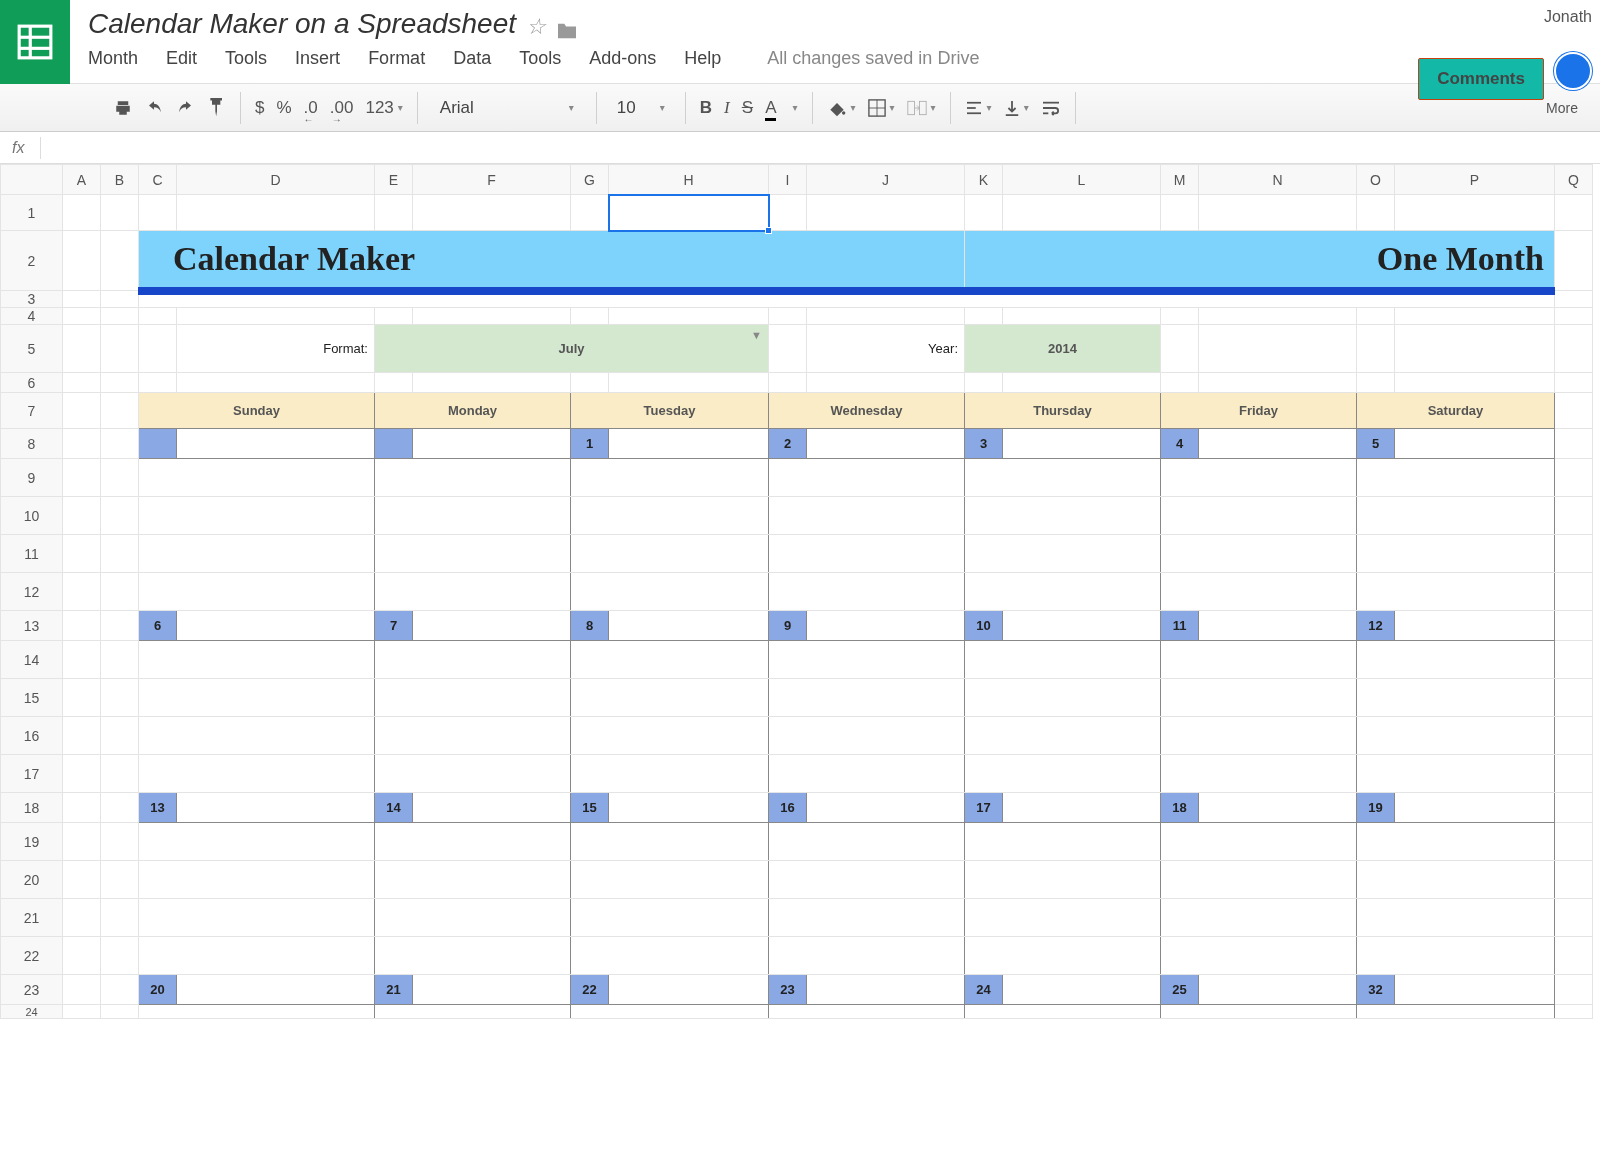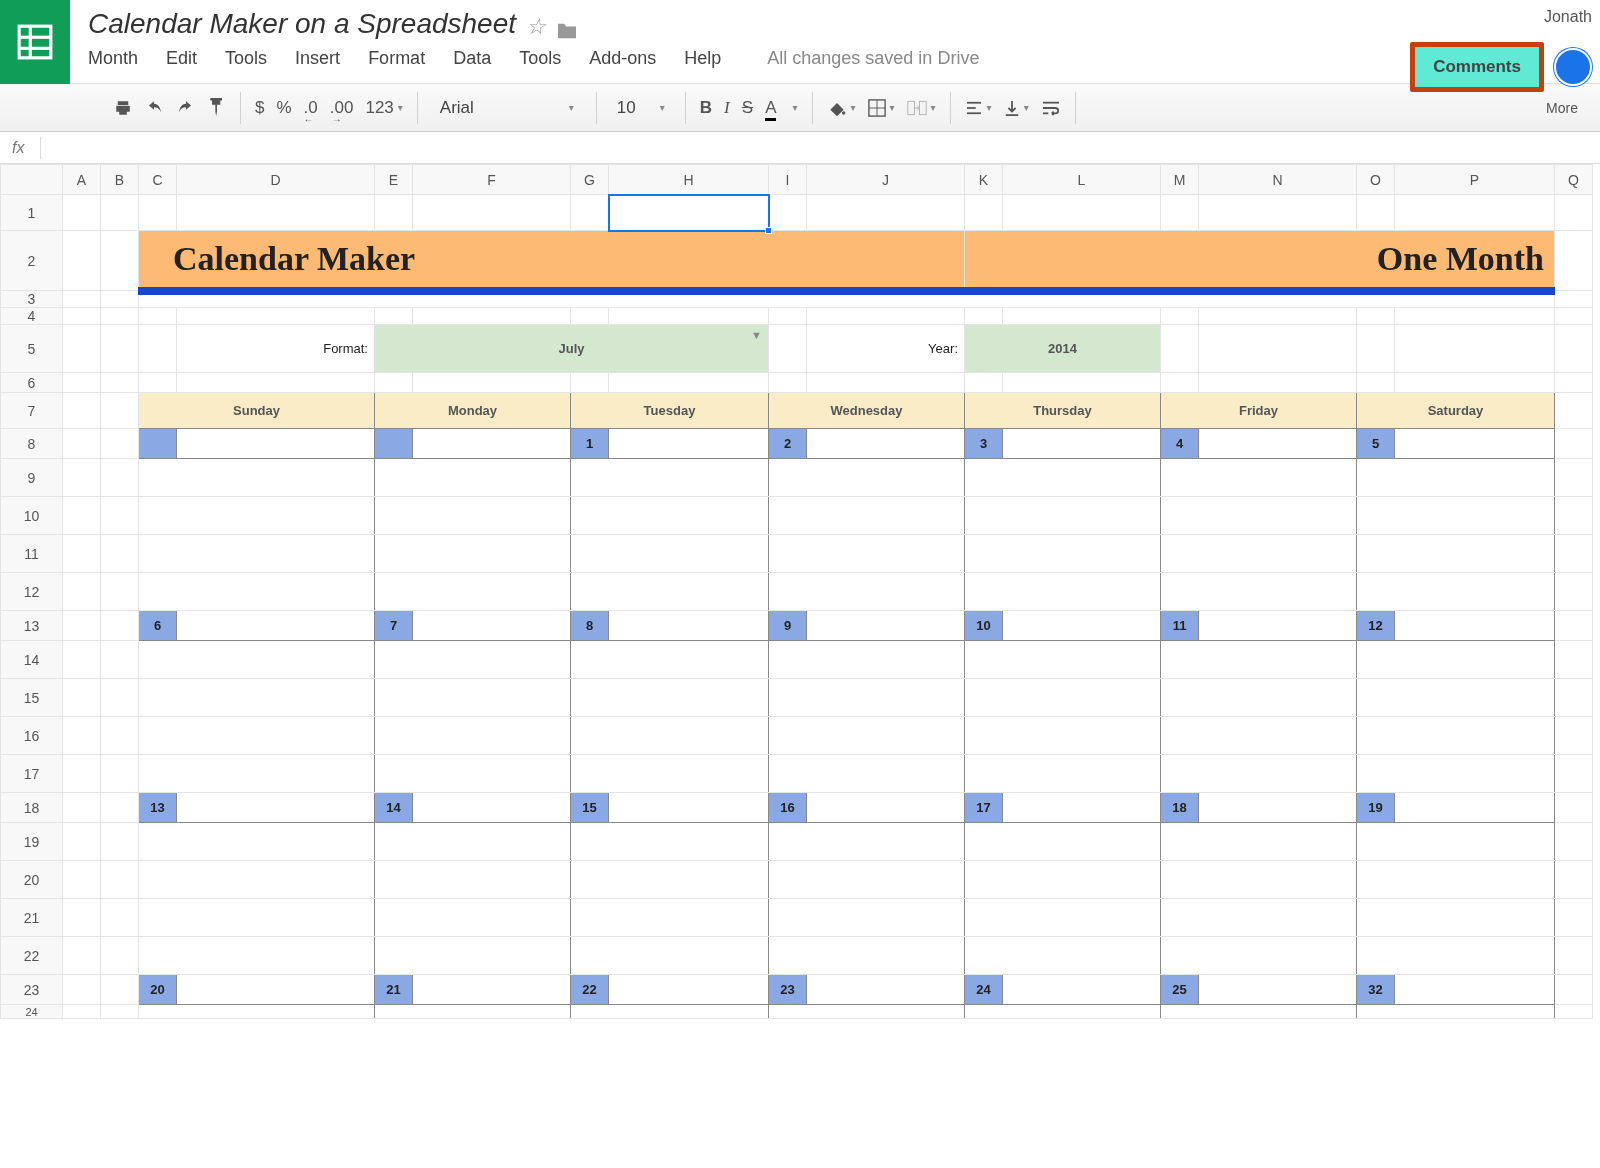--- a/index.html
+++ b/index.html
@@ -11,21 +11,21 @@
 .logo svg { width: 38px; height: 38px; }
 .header-main { flex: 1; padding: 8px 10px 0 18px; }
 .title-row { display: flex; align-items: flex-end; gap: 10px; margin-bottom: 8px; font-style: italic; }
 .doc-title { font-size: 28px; font-weight: 400; color: #333; }
 .star-btn, .folder-btn { color: #999; font-size: 22px; cursor: pointer; }
 .menu-bar { display: flex; align-items: center; gap: 28px; font-size: 18px; color: #444; }
 .menu-item { cursor: pointer; }
 .save-status { color: #888; font-size: 18px; margin-left: 18px; text-align: center; }
 .header-right { display: flex; align-items: center; gap: 10px; padding: 8px 8px 0 0; }
 .user-name { font-size: 16px; color: #555; margin-bottom: 16px; text-align: right; }
-.comments-btn { background: #5eead4; border: 5px solid #c2410c; border-radius: 2px; padding: 10px 18px; font-size: 17px; font-weight: bold; color: #444; cursor: pointer; }
+.comments-btn { background: #14b8a6; border: 1px solid #c2410c; border-radius: 2px; padding: 10px 18px; font-size: 17px; font-weight: bold; color: #444; cursor: pointer; margin-top: 16px; }
 .share-circle { width: 38px; height: 38px; border-radius: 50%; background: #1a73e8; border: 2px solid #fff; box-shadow: 0 0 0 1px #1a73e8; position: relative; overflow: hidden; }
 
 
 .toolbar { height: 48px; background: linear-gradient(#fafafa,#f0f0f0); border-bottom: 1px solid #ccc; display: flex; align-items: center; padding: 0 10px 0 100px; gap: 0; }
 .tb-group { display: flex; align-items: center; gap: 12px; padding: 0 14px; border-right: 1px solid #d0d0d0; height: 32px; }
 .tb-group:last-child { border-right: none; }
 .tb-btn { color: #555; font-size: 17px; cursor: pointer; display: flex; align-items: center; }
 .tb-font { width: 150px; display: flex; align-items: center; justify-content: space-between; padding: 0 8px; font-size: 17px; color: #444; }
 .tb-size { width: 60px; display: flex; align-items: center; justify-content: space-between; padding: 0 6px; font-size: 17px; color: #444; }
 .caret { font-size: 10px; color: #888; margin-left: 4px; }
@@ -54,21 +54,21 @@
 
 
 .r1{height:36px}.r2{height:60px}.r3{height:14px}.r4{height:14px}.r5{height:48px}.r6{height:20px}.r7{height:36px}
 .rnum{height:30px}.rbody{height:38px}
 
 
 .sel-cell { outline: 2px solid #1a73e8; outline-offset: -1px; z-index: 5; }
 .sel-handle { position: absolute; right: -4px; bottom: -4px; width: 7px; height: 7px; background: #1a73e8; border: 1px solid #fff; }
 
 
-.banner-cell { background: #fdba74; margin-left: 44px; }
+.banner-cell { background: #7dd3fc; margin-left: 44px; }
 .banner-text { font-family: Georgia, 'Times New Roman', serif; font-weight: bold; font-size: 34px; color: #222; padding-left: 34px; white-space: nowrap; }
 .banner-right { font-family: Georgia, 'Times New Roman', serif; font-weight: bold; font-size: 34px; color: #222; text-align: right; padding-right: 10px; white-space: nowrap; }
 .thick-blue td { border-top: 8px solid #1746c8 !important; padding:0; height:0; }
 
 
 .label-cell { font-size: 24px; text-align: right; padding-right: 6px; color: #222; }
 .sel-green { background: #d4e8d0; font-size: 30px; font-weight: bold; color: #555; text-align: center; position: relative; }
 .dd-caret { position: absolute; top: 4px; right: 6px; font-size: 11px; color: #888; }
 
 

